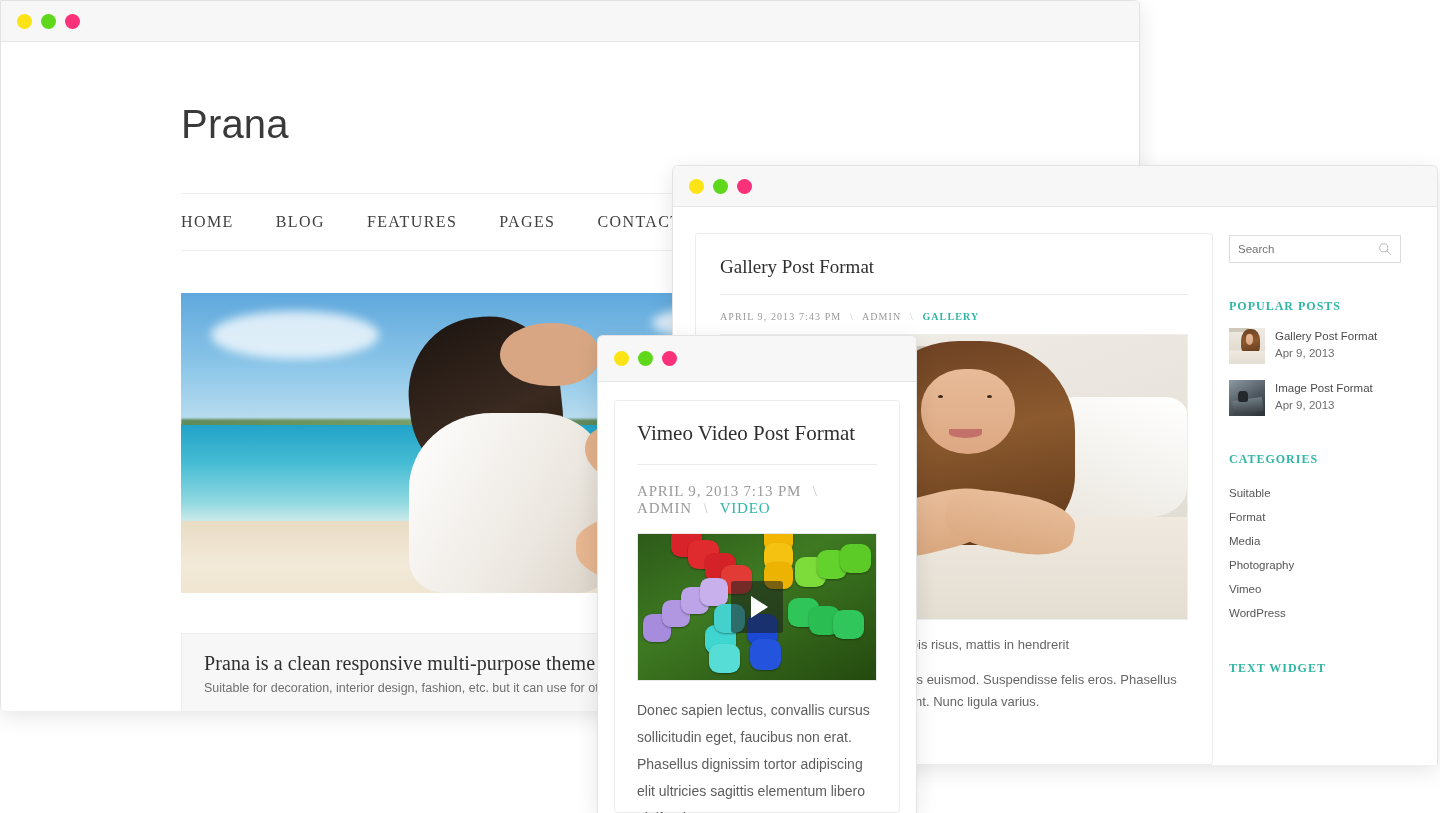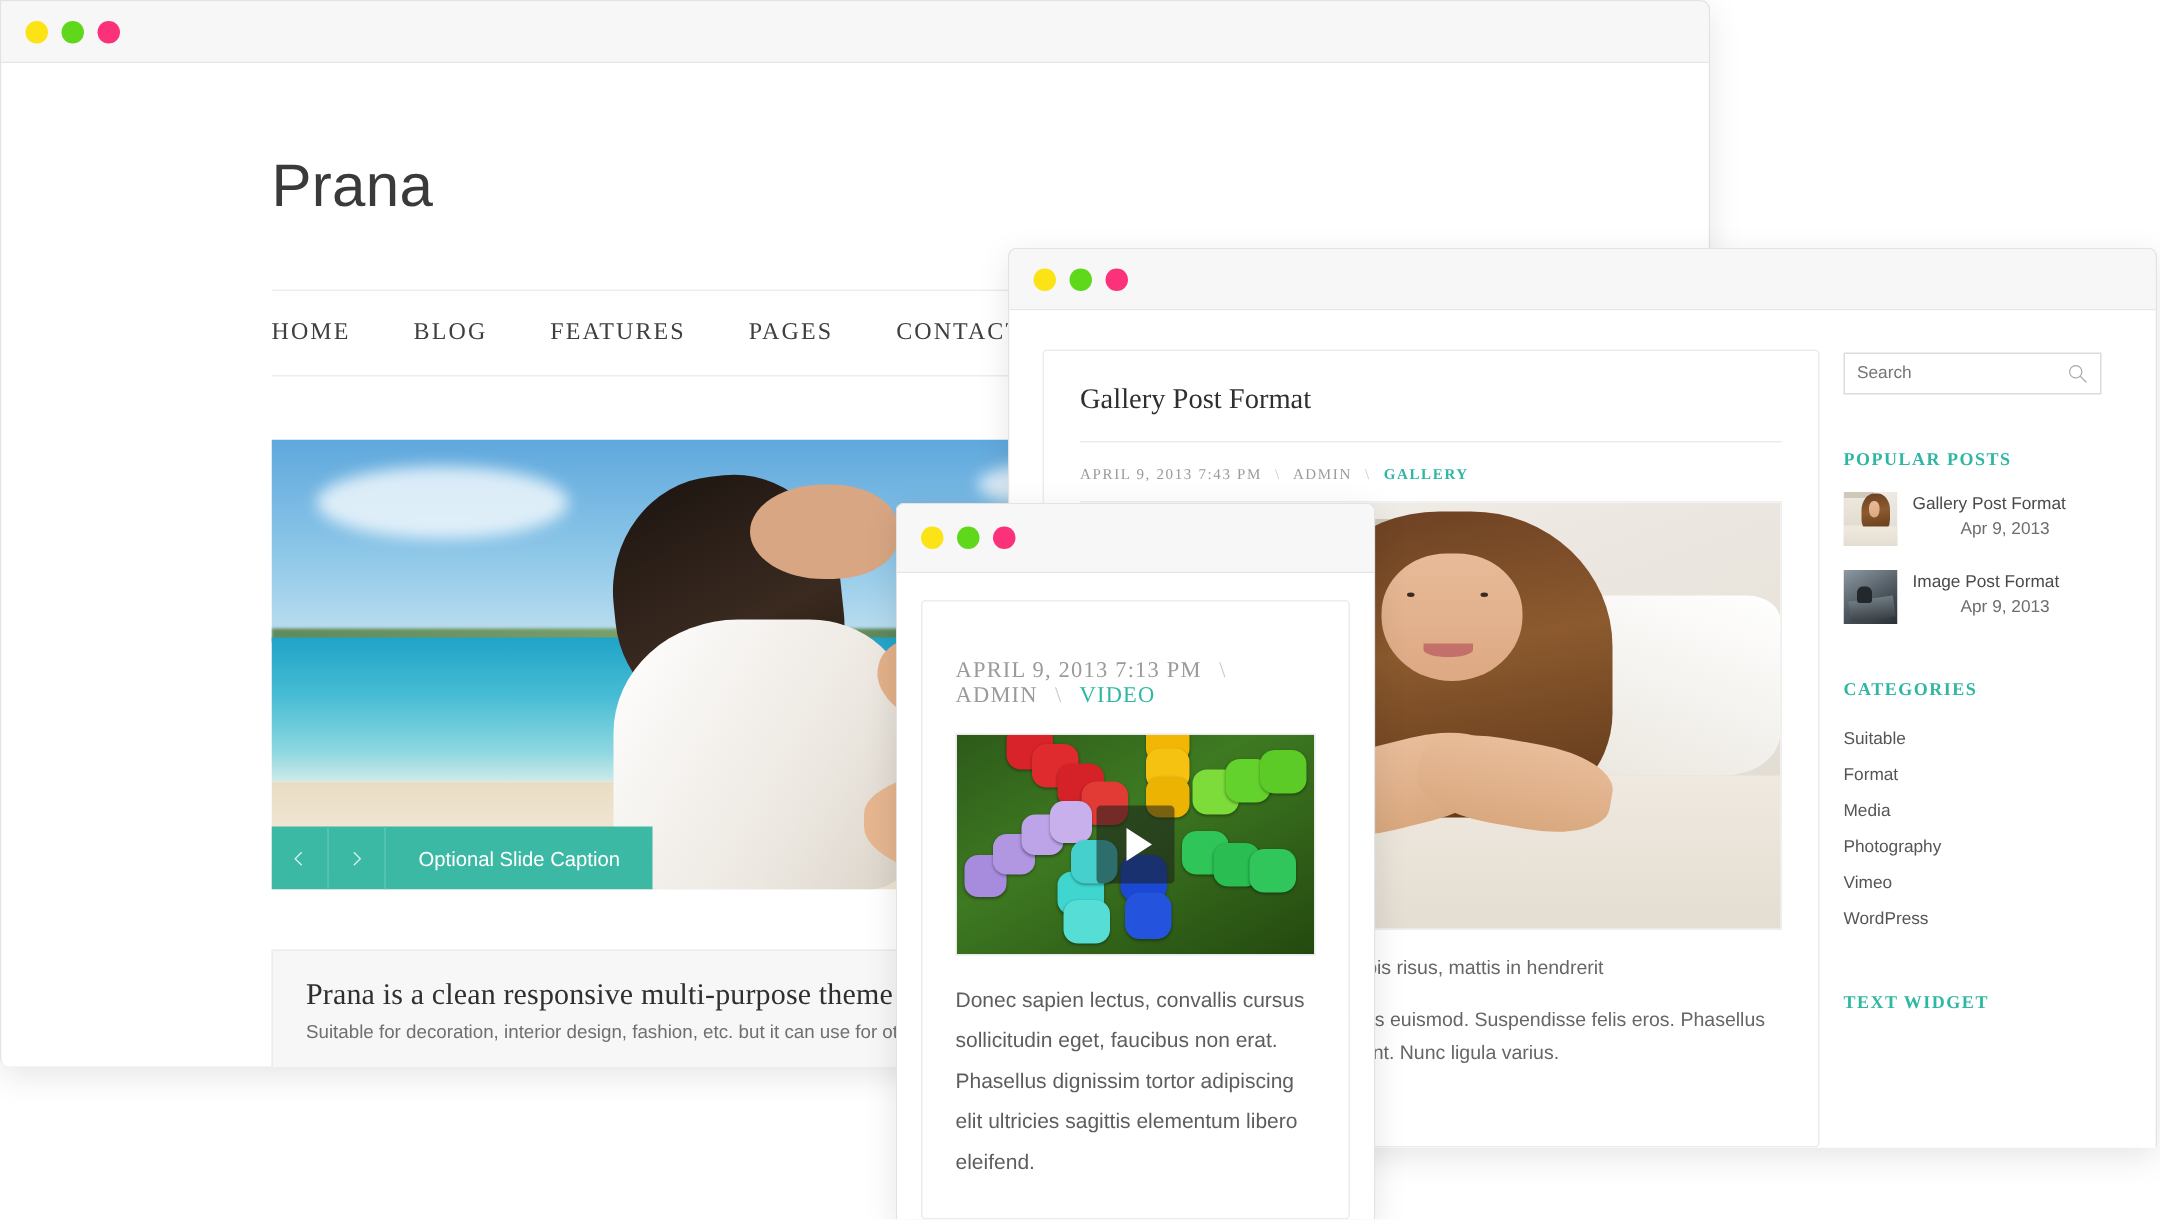--- a/index.html
+++ b/index.html
@@ -73,21 +73,21 @@
                display:flex; align-items:center; padding:0 8px; }
   .searchbox input { border:0; outline:0; font-size:11.5px; color:#555; width:100%;
                      font-family:"Liberation Sans", sans-serif; background:transparent; }
   .searchbox .mag { position:absolute; right:8px; top:6px; }
   .mag svg { width:14px; height:14px; stroke:#a8a8a8; stroke-width:1.4; fill:none; }
   .wtitle { font-family:"Liberation Serif", serif; font-weight:bold; font-size:12px;
             letter-spacing:1px; color:#2fb7a4; text-transform:uppercase; margin:36px 0 14px 0; }
   .pp { display:flex; gap:10px; margin-bottom:16px; }
   .pp-thumb { width:36px; height:36px; flex:0 0 36px; overflow:hidden; position:relative; }
   .pp-txt { font-size:11.5px; color:#4a4a4a; line-height:1.45; }
-  .pp-txt .d { color:#6d6d6d;margin-left:32px; }
+  .pp-txt .d { color:#6d6d6d; }
   .cat-list { list-style:none; }
   .cat-list li { font-size:11.5px; color:#555; padding:6px 0; }
   .twidget { font-size:11.5px; color:#6b6b6b; line-height:1.65; }
 
   
   #win-video { left:597px; top:335px; width:320px; height:478px;
                border-radius:6px 6px 0 0; border-bottom:none; }
   #win-video .titlebar { height:46px; }
   #win-video .wbody { height:431px; padding:18px 16px 0 16px; }
   .vcard { border:1px solid #ececec; border-radius:3px; height:100%;
@@ -197,33 +197,20 @@
             <div class="beach-isl"></div>
             <div class="beach-sea"></div>
             <div class="beach-sand"></div>
             <div class="bw-hair"></div>
             <div class="bw-head"></div>
             <div class="bw-body"></div>
             <div class="bw-leg"></div>
             <div class="bw-arm"></div>
             <div class="bw-book"></div>
           </div>
-          <div class="slide-controls">
-            <div class="sbtn">
-              <svg viewBox="0 0 24 24">
-                  <polyline points="15 4 7 12 15 20"></polyline>
-                </svg>
-            </div>
-            <div class="sbtn">
-              <svg viewBox="0 0 24 24">
-                  <polyline points="9 4 17 12 9 20"></polyline>
-                </svg>
-            </div>
-            <div class="scaption">Optional Slide Caption</div>
-          </div>
         </div>
 
         <div class="promo">
           <h2>Prana is a clean responsive multi-purpose theme</h2>
           <p>Suitable for decoration, interior design, fashion, etc. but it can use for other purposes.</p>
         </div>
       </div>
     </div>
   </div>
 
@@ -327,20 +314,21 @@
   <div class="window" id="win-video">
     <div class="titlebar">
       <div class="dots">
         <span class="dot y"></span>
         <span class="dot g"></span>
         <span class="dot p"></span>
       </div>
     </div>
     <div class="wbody">
       <article class="vcard">
+        <h1 class="v-title">Vimeo Video Post Format</h1>
         <div class="v-meta">
           <span>APRIL 9, 2013 7:13 PM</span>
           <span class="sep">\</span>
           <span>ADMIN</span>
           <span class="sep">\</span>
           <a href="#">VIDEO</a>
         </div>
 
         <div class="video-box">
           <div class="um-grass"></div>

